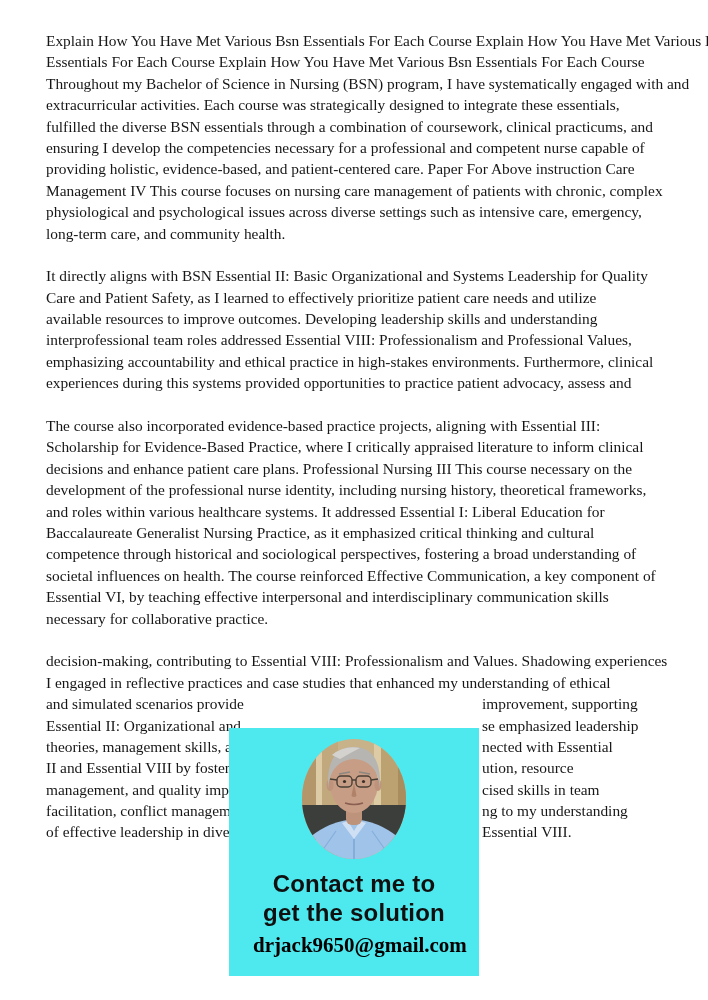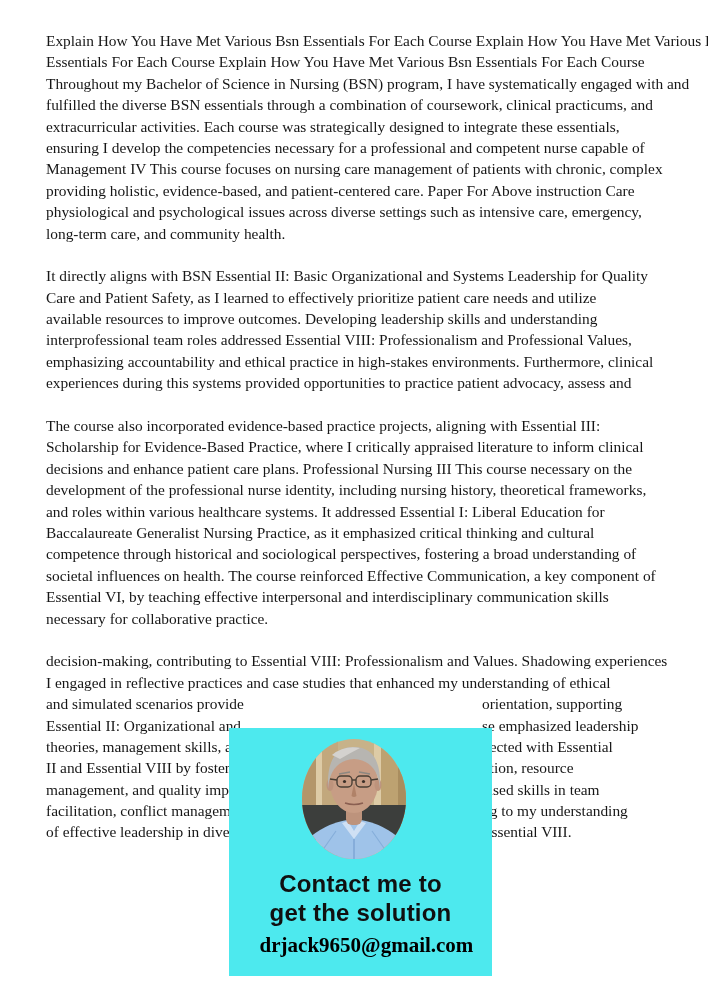--- a/index.html
+++ b/index.html
@@ -71,25 +71,25 @@
 </head>
 <body>
 
 <div class="page">
 
   <div class="doc" id="doc">
       <div class="para">
         <div class="line">Explain How You Have Met Various Bsn Essentials For Each Course Explain How You Have Met Various Bsn</div>
         <div class="line">Essentials For Each Course Explain How You Have Met Various Bsn Essentials For Each Course</div>
         <div class="line">Throughout my Bachelor of Science in Nursing (BSN) program, I have systematically engaged with and</div>
+        <div class="line">extracurricular activities. Each course was strategically designed to integrate these essentials,</div>
         <div class="line">fulfilled the diverse BSN essentials through a combination of coursework, clinical practicums, and</div>
-        <div class="line">extracurricular activities. Each course was strategically designed to integrate these essentials,</div>
         <div class="line">ensuring I develop the competencies necessary for a professional and competent nurse capable of</div>
+        <div class="line">providing holistic, evidence-based, and patient-centered care. Paper For Above instruction Care</div>
         <div class="line">Management IV This course focuses on nursing care management of patients with chronic, complex</div>
-        <div class="line">providing holistic, evidence-based, and patient-centered care. Paper For Above instruction Care</div>
         <div class="line">physiological and psychological issues across diverse settings such as intensive care, emergency,</div>
         <div class="line">long-term care, and community health.</div>
       </div>
       <div class="para">
         <div class="line">It directly aligns with BSN Essential II: Basic Organizational and Systems Leadership for Quality</div>
         <div class="line">Care and Patient Safety, as I learned to effectively prioritize patient care needs and utilize</div>
         <div class="line">available resources to improve outcomes. Developing leadership skills and understanding</div>
         <div class="line">interprofessional team roles addressed Essential VIII: Professionalism and Professional Values,</div>
         <div class="line">emphasizing accountability and ethical practice in high-stakes environments. Furthermore, clinical</div>
         <div class="line">experiences during this systems provided opportunities to practice patient advocacy, assess and</div>
@@ -102,31 +102,31 @@
         <div class="line">and roles within various healthcare systems. It addressed Essential I: Liberal Education for</div>
         <div class="line">Baccalaureate Generalist Nursing Practice, as it emphasized critical thinking and cultural</div>
         <div class="line">competence through historical and sociological perspectives, fostering a broad understanding of</div>
         <div class="line">societal influences on health. The course reinforced Effective Communication, a key component of</div>
         <div class="line">Essential VI, by teaching effective interpersonal and interdisciplinary communication skills</div>
         <div class="line">necessary for collaborative practice.</div>
       </div>
       <div class="para">
         <div class="line">decision-making, contributing to Essential VIII: Professionalism and Values. Shadowing experiences</div>
         <div class="line">I engaged in reflective practices and case studies that enhanced my understanding of ethical</div>
-        <div class="line"><span>and simulated scenarios provide</span><span class="frag-right">orientation, supporting</span></div>
+        <div class="line"><span>and simulated scenarios provide</span><span class="frag-right">improvement, supporting</span></div>
         <div class="line"><span>Essential II: Organizational and</span><span class="frag-right">se emphasized leadership</span></div>
         <div class="line"><span>theories, management skills, an</span><span class="frag-right">nected with Essential</span></div>
         <div class="line"><span>II and Essential VIII by fosterin</span><span class="frag-right">ution, resource</span></div>
         <div class="line"><span>management, and quality impro</span><span class="frag-right">cised skills in team</span></div>
         <div class="line"><span>facilitation, conflict managemen</span><span class="frag-right">ng to my understanding</span></div>
         <div class="line"><span>of effective leadership in divers</span><span class="frag-right">Essential VIII.</span></div>
       </div>
     </div>
 
-  <div class="card" id="card" style="background: rgb(77, 233, 238); padding-left: 13px;">
+  <div class="card" id="card" style="background: rgb(77, 233, 238);">
 
     <svg class="photo" viewBox="0 0 104 120" aria-hidden="true">
       <defs>
         <clipPath id="ovalClip">
             <ellipse cx="52" cy="60" rx="52" ry="60"></ellipse>
           </clipPath>
       </defs>
       <g clip-path="url(#ovalClip)">
 
         <rect x="0" y="0" width="104" height="120" fill="#c7b289"></rect>

